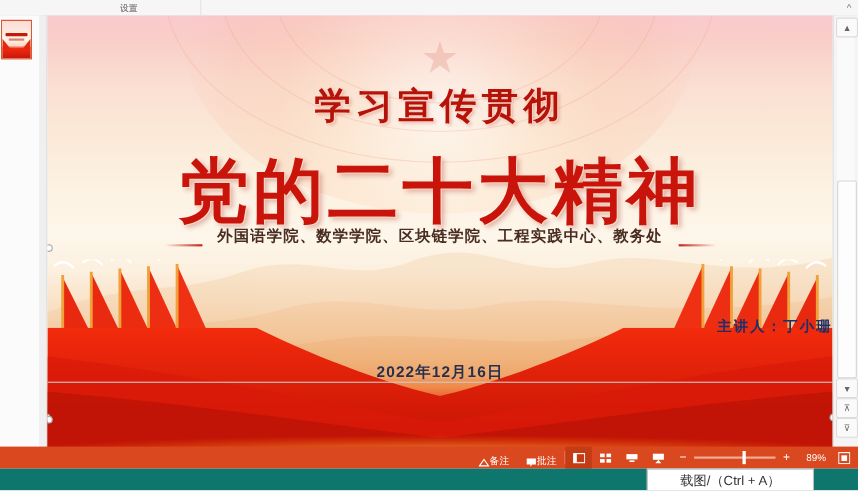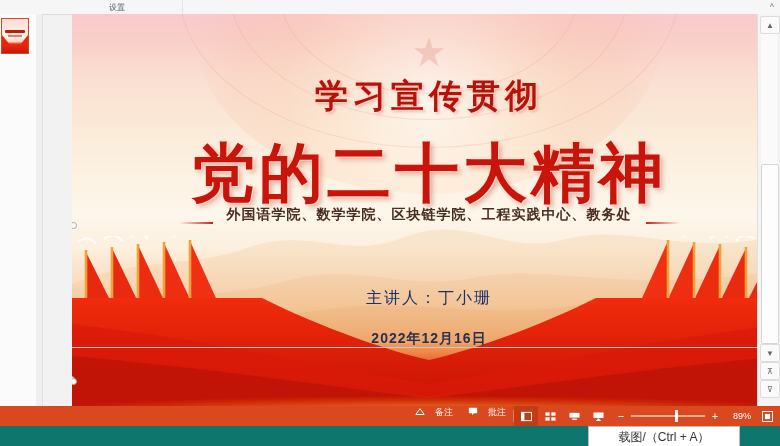--- a/index.html
+++ b/index.html
@@ -24,21 +24,21 @@
   .thumb-flagL{position:absolute;left:0;bottom:8px;width:8px;height:12px;background:#e4270f;
      clip-path:polygon(0 100%,0 16%,100% 100%);}
   .thumb-flagR{position:absolute;right:0;bottom:8px;width:8px;height:12px;background:#e4270f;
      clip-path:polygon(100% 100%,100% 16%,0 100%);}
   .thumb-title{position:absolute;left:3px;right:3px;top:11px;height:3px;background:#c31a0b;border-radius:1px;}
   .thumb-sub{position:absolute;left:6px;right:6px;top:16px;height:1.5px;background:#d9816c;}
 
   .pane-divider{position:absolute;left:36px;top:14px;width:6px;bottom:26px;background:#efefef;border-right:1px solid #e0e0e0;}
 
   
-  .canvas{position:absolute;left:43px;top:14px;right:22px;bottom:26px;background:#eaeaea;overflow:hidden;margin-left:29px;}
+  .canvas{position:absolute;left:43px;top:14px;right:22px;bottom:26px;background:#eaeaea;overflow:hidden;}
   .slide{position:absolute;left:0;top:0;width:714px;height:402px;overflow:hidden;
      background:linear-gradient(to bottom,
         #f9c9cd 0%, #f9cfc9 6%, #fadfd2 16%, #fbead8 28%,
         #fdf2e3 40%, #fdf6ea 50%, #fcf0df 58%, #f9dfc4 66%,
         #f6cfa6 72%, #f2b77f 78%, #ef8a4a 84%, #ea3d16 89%, #d91504 100%);}
 
   
   .halo{position:absolute;left:50%;top:-150px;transform:translateX(-50%);width:470px;height:330px;border-radius:50%;
      background:radial-gradient(ellipse at 50% 72%,
         rgba(255,255,255,.55) 0%, rgba(253,226,200,.40) 28%,
@@ -66,22 +66,22 @@
      font-family:"Liberation Serif","DejaVu Serif",serif;font-weight:bold;font-size:33px;letter-spacing:5px;
      color:#b5120a;text-shadow:1px 1px 0 rgba(255,210,190,.85), 2px 2px 3px rgba(150,20,10,.25);}
   .s-title{position:absolute;left:0;right:0;top:116px;text-align:center;
      font-family:"Liberation Serif","DejaVu Serif",serif;font-weight:bold;font-size:64px;letter-spacing:4px;
      color:#c8140a;text-shadow:1px 1px 0 rgba(255,220,200,.9), 3px 3px 5px rgba(150,20,10,.30);}
   .s-org{position:absolute;left:0;right:0;top:192px;display:flex;align-items:flex-end;justify-content:center;gap:14px;}
   .s-org .dash{width:34px;height:2px;background:linear-gradient(to right,rgba(200,30,20,0),#c4231a);}
   .s-org .dash.r{background:linear-gradient(to left,rgba(200,30,20,0),#c4231a);}
   .s-org .txt{font-family:"Liberation Serif","DejaVu Serif",serif;font-weight:bold;font-size:14px;
      letter-spacing:1px;color:#4a2d22;}
-  .s-speaker{position:absolute;left:0;right:0;top:274px;text-align:center;
-     font-weight:normal;font-size:16px;letter-spacing:2px;color:#1b2f6b;}
+  .s-speaker{position:absolute;left:0;right:0;top:274px;text-align:right;
+     font-weight:bold;font-size:13px;letter-spacing:2px;color:#1b2f6b;}
   .s-date{position:absolute;left:0;right:0;top:316px;text-align:center;
      font-weight:bold;font-size:14px;letter-spacing:1px;color:#25304f;}
 
   
   .sel-box{position:absolute;left:-2px;right:-2px;top:333px;height:62px;border:1px solid #c9c9c9;pointer-events:none;}
   .handle{position:absolute;width:5px;height:5px;background:#fdfdfd;border:1px solid #9a9a9a;border-radius:50%;}
   .h-ml{left:-3px;top:50%;margin-top:-3px;}
   .h-mr{right:-3px;top:50%;margin-top:-3px;}
 
   
@@ -95,21 +95,21 @@
   .vs-dn{bottom:58px;}
   .vs-prev{bottom:40px;}
   .vs-next{bottom:22px;}
   .vs-thumb{position:absolute;left:3px;width:16px;top:150px;height:178px;background:#fdfdfd;border:1px solid #d5d5d5;border-radius:2px;}
   .vs-track{position:absolute;left:3px;right:3px;top:20px;bottom:76px;background:#fafafa;}
 
   
   .statusbar{position:absolute;left:0;right:0;bottom:20px;height:20px;background:#d9481e;display:flex;align-items:center;
      color:#fff;font-size:9px;}
   .sb-spacer{flex:1;}
-  .sb-item{display:flex;align-items:flex-start;gap:10px;padding:0 7px;height:20px;white-space:nowrap;}
+  .sb-item{display:flex;align-items:flex-end;gap:0;padding:0 7px;height:20px;white-space:nowrap;}
   .sb-icon{display:inline-flex;align-items:center;justify-content:center;width:11px;height:11px;}
   .sb-sep{width:1px;height:12px;background:rgba(255,255,255,.28);}
   .sb-viewbtn{width:24px;height:20px;display:flex;align-items:center;justify-content:center;}
   .sb-viewbtn.active{background:#c33c16;}
   .zoom-wrap{display:flex;align-items:center;gap:5px;padding:0 6px;}
   .zoom-minus,.zoom-plus{width:10px;text-align:center;font-size:11px;line-height:11px;}
   .zoom-track{position:relative;width:74px;height:2px;background:rgba(255,255,255,.55);}
   .zoom-knob{position:absolute;left:44px;top:-5px;width:3px;height:12px;background:#fff;}
   .zoom-pct{width:26px;text-align:right;font-size:9px;}
   .fit-btn{width:20px;height:20px;display:flex;align-items:center;justify-content:center;margin-right:3px;}

